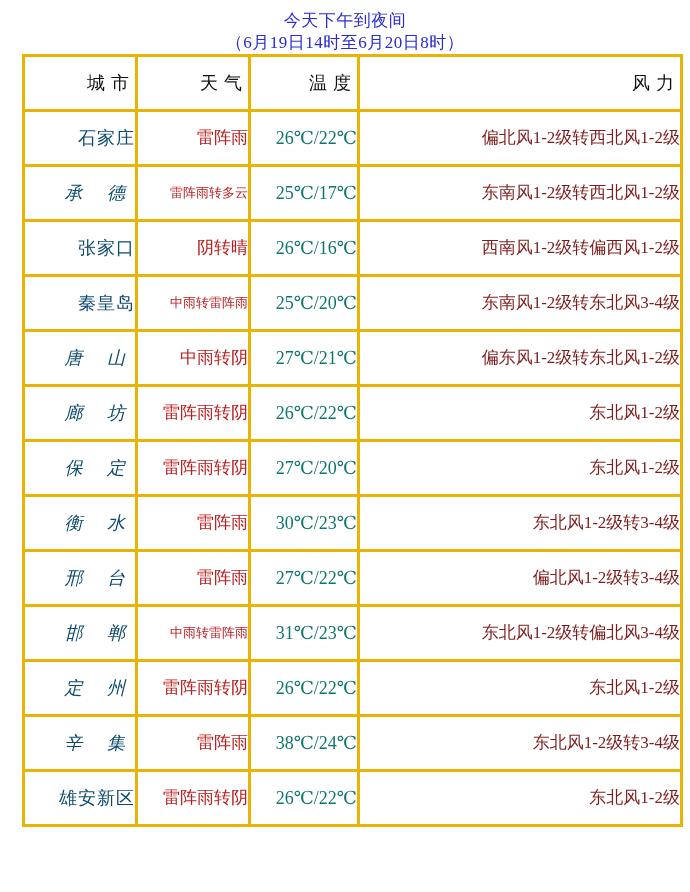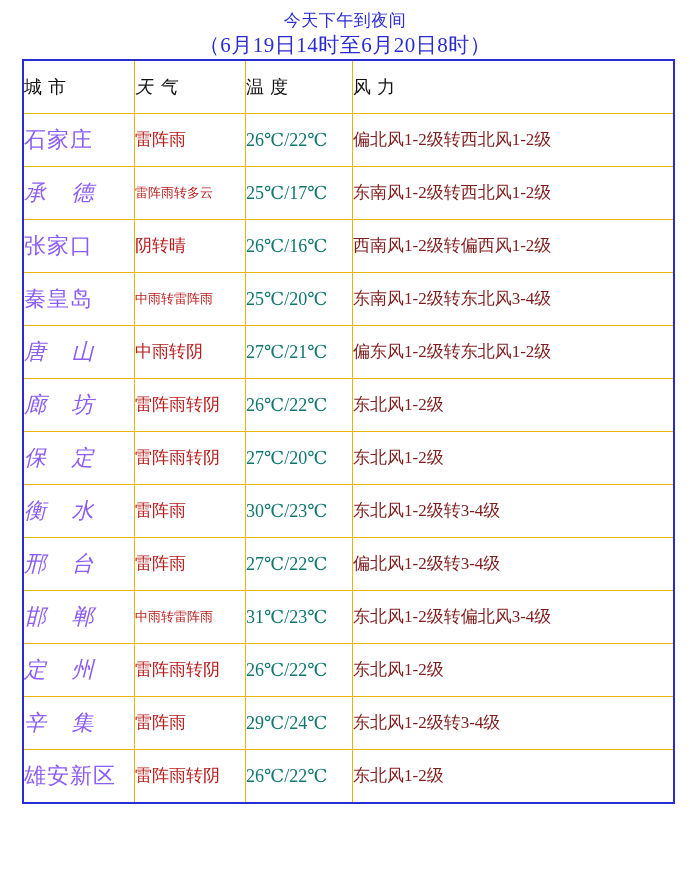--- a/index.html
+++ b/index.html
@@ -26,51 +26,51 @@
     text-align: center;
     color: #2b2bd4;
     line-height: 1.28;
     margin-bottom: 0;
   }
   .title-line1 {
     font-size: 17px;
     letter-spacing: 0.5px;
   }
   .title-line2 {
-    font-size: 21px;
+    font-size: 17px;
     letter-spacing: 0.5px;
   }
   table.weather {
     border-collapse: collapse;
     width: 646px;
     table-layout: fixed;
     border: 2px solid #2b2bd4;
   }
   table.weather th, table.weather td {
-    border: 1px solid #eab308;
-    text-align: left;
+    border: 3px solid #eab308;
+    text-align: right;
     vertical-align: middle;
     padding: 0;
     height: 52px;
   }
   th.col-city   { width: 110px; }
-  th.col-wx     { width: 110px; font-style: italic; }
+  th.col-wx     { width: 110px; }
   th.col-temp   { width: 106px; }
   th.col-wind   { width: 320px; }
 
   .hdr {
     font-size: 18px;
     color: #111;
     letter-spacing: 6px;
     text-indent: 6px;
     font-weight: normal;
   }
   .city {
-    font-size: 22px;
-    color: #8b5cf6;
+    font-size: 18px;
+    color: #0c4a6e;
     letter-spacing: 1px;
   }
   .city.sp {
     letter-spacing: 10px;
     text-indent: 10px;
     font-style: italic;
   }
   .wx {
     font-size: 17px;
     color: #b91c1c;
@@ -170,21 +170,21 @@
         </tr>
         <tr>
           <td><span class="city sp">定 州</span></td>
           <td><span class="wx">雷阵雨转阴</span></td>
           <td><span class="temp">26℃/22℃</span></td>
           <td><span class="wind">东北风1-2级</span></td>
         </tr>
         <tr>
           <td><span class="city sp">辛 集</span></td>
           <td><span class="wx">雷阵雨</span></td>
-          <td><span class="temp">29℃/24℃</span></td>
+          <td><span class="temp">38℃/24℃</span></td>
           <td><span class="wind">东北风1-2级转3-4级</span></td>
         </tr>
         <tr>
           <td><span class="city">雄安新区</span></td>
           <td><span class="wx">雷阵雨转阴</span></td>
           <td><span class="temp">26℃/22℃</span></td>
           <td><span class="wind">东北风1-2级</span></td>
         </tr>
       </tbody>
   </table>

